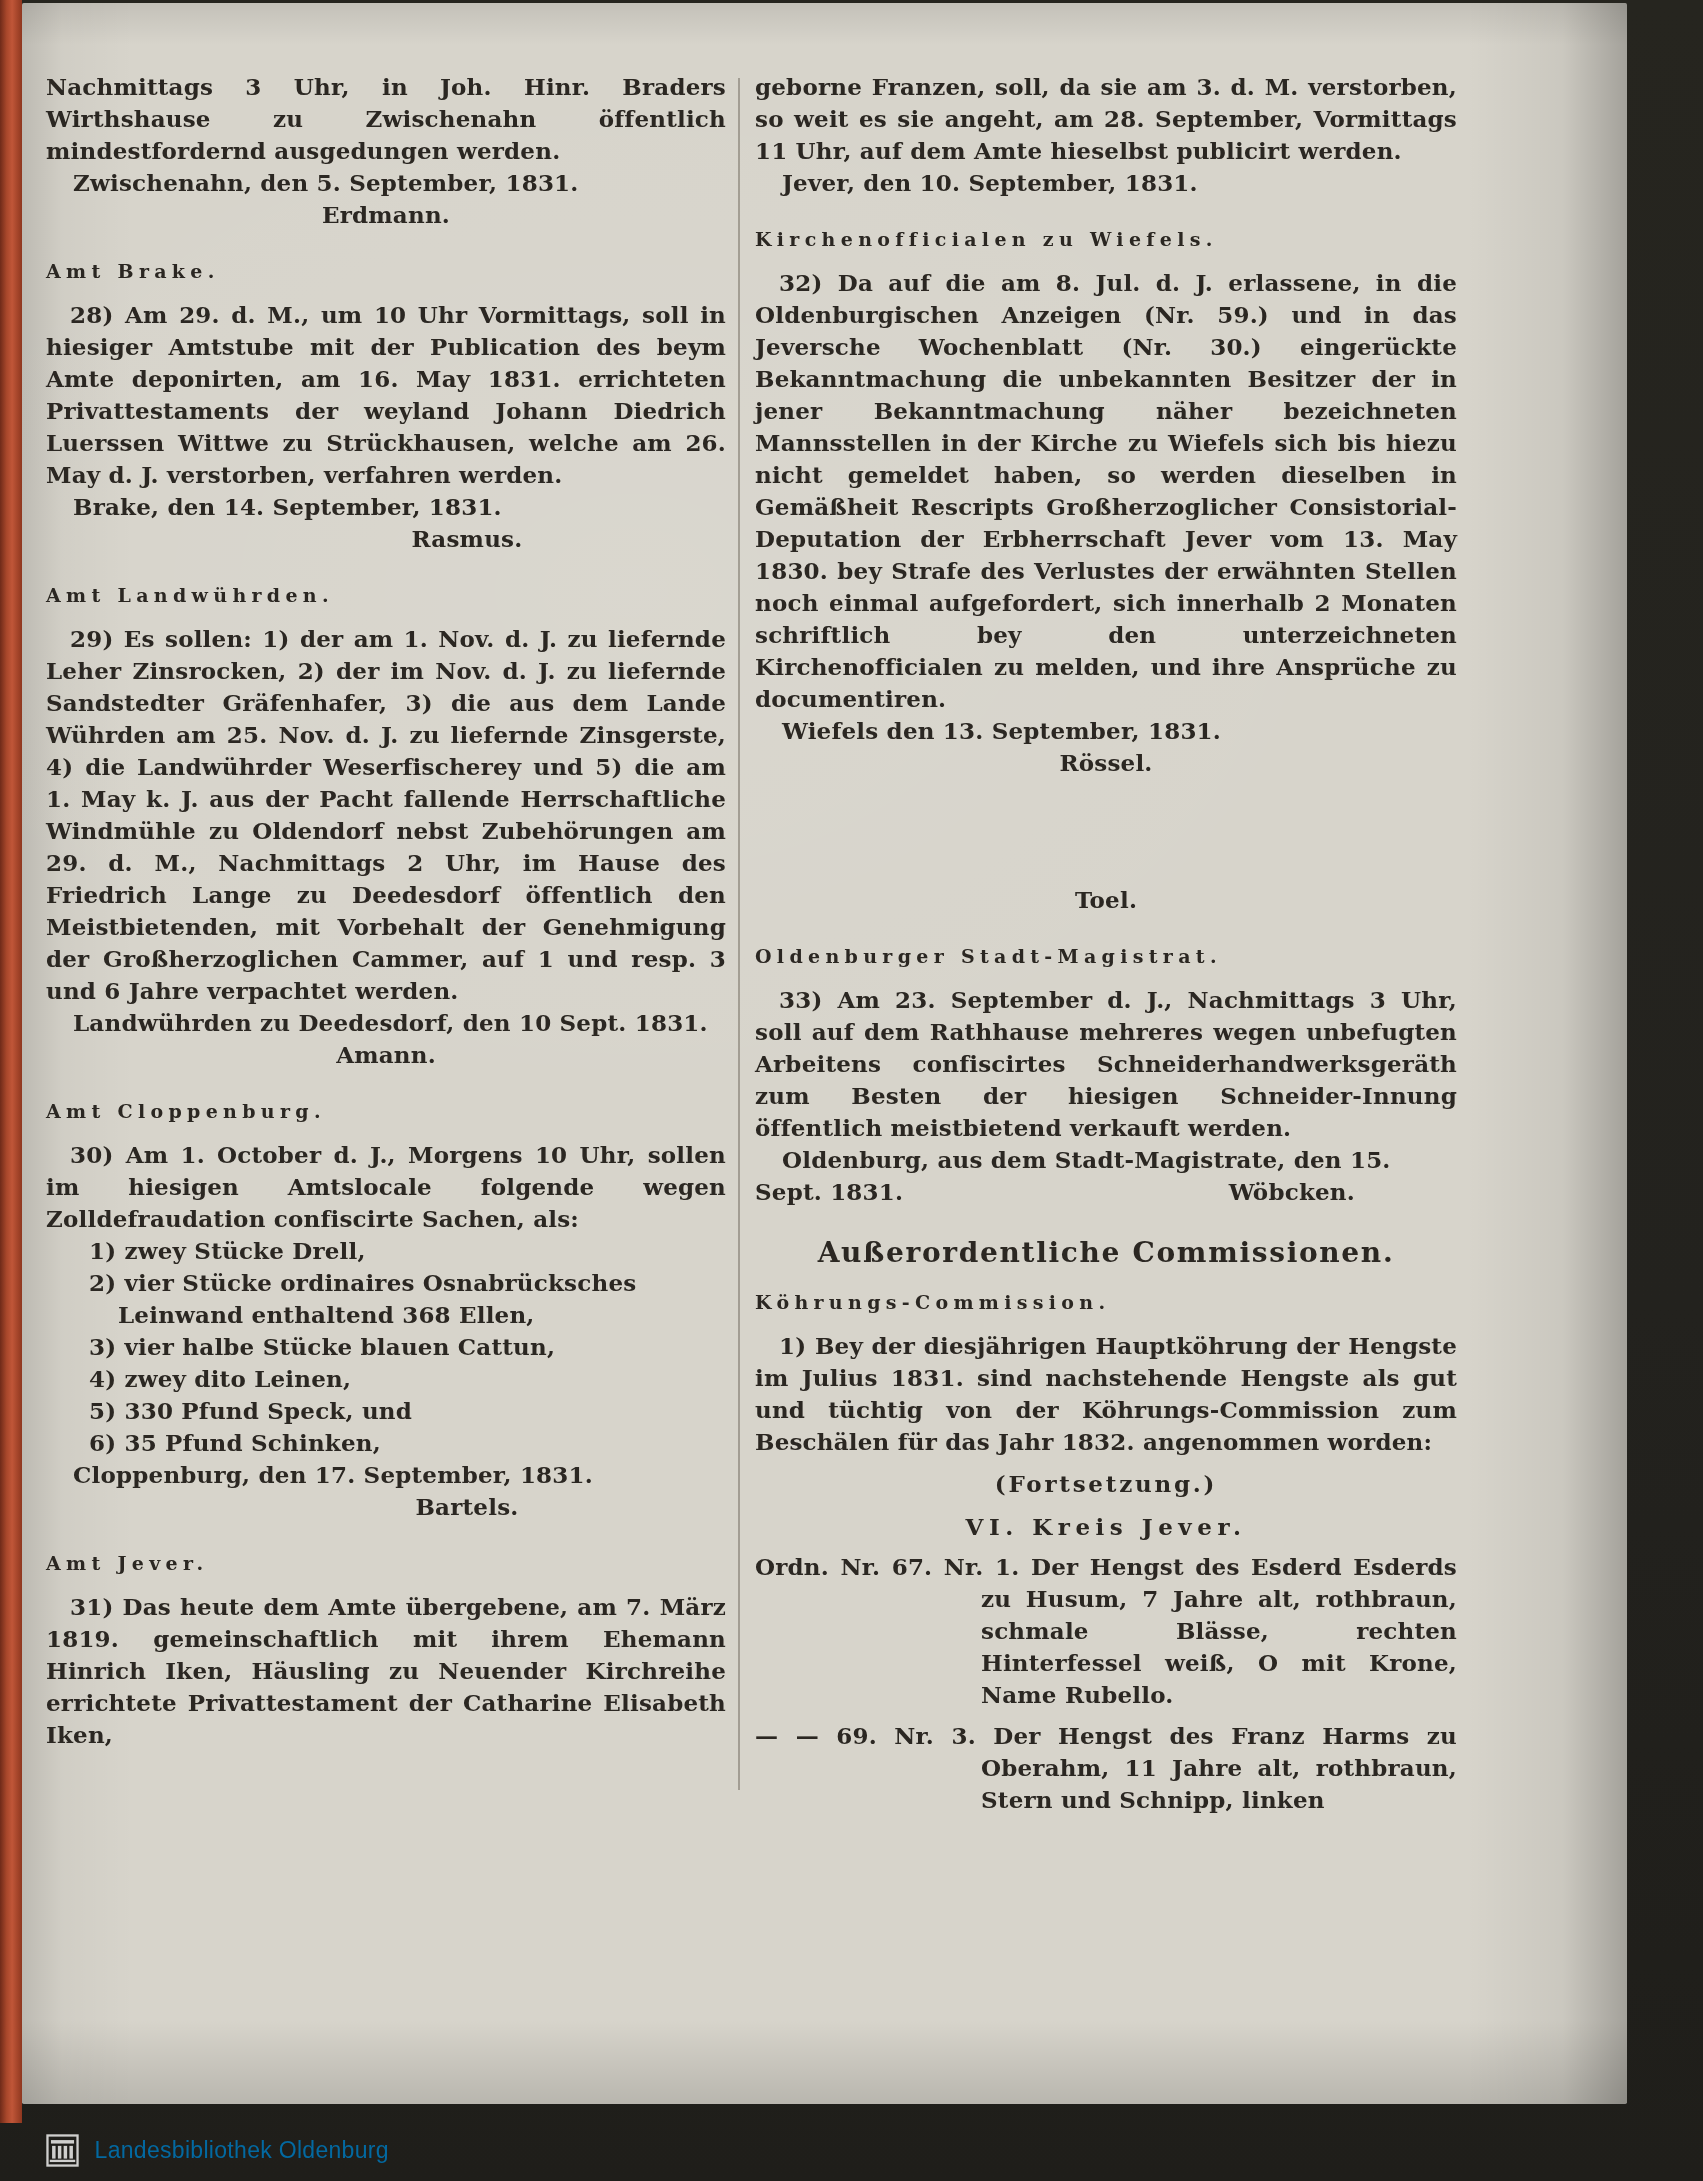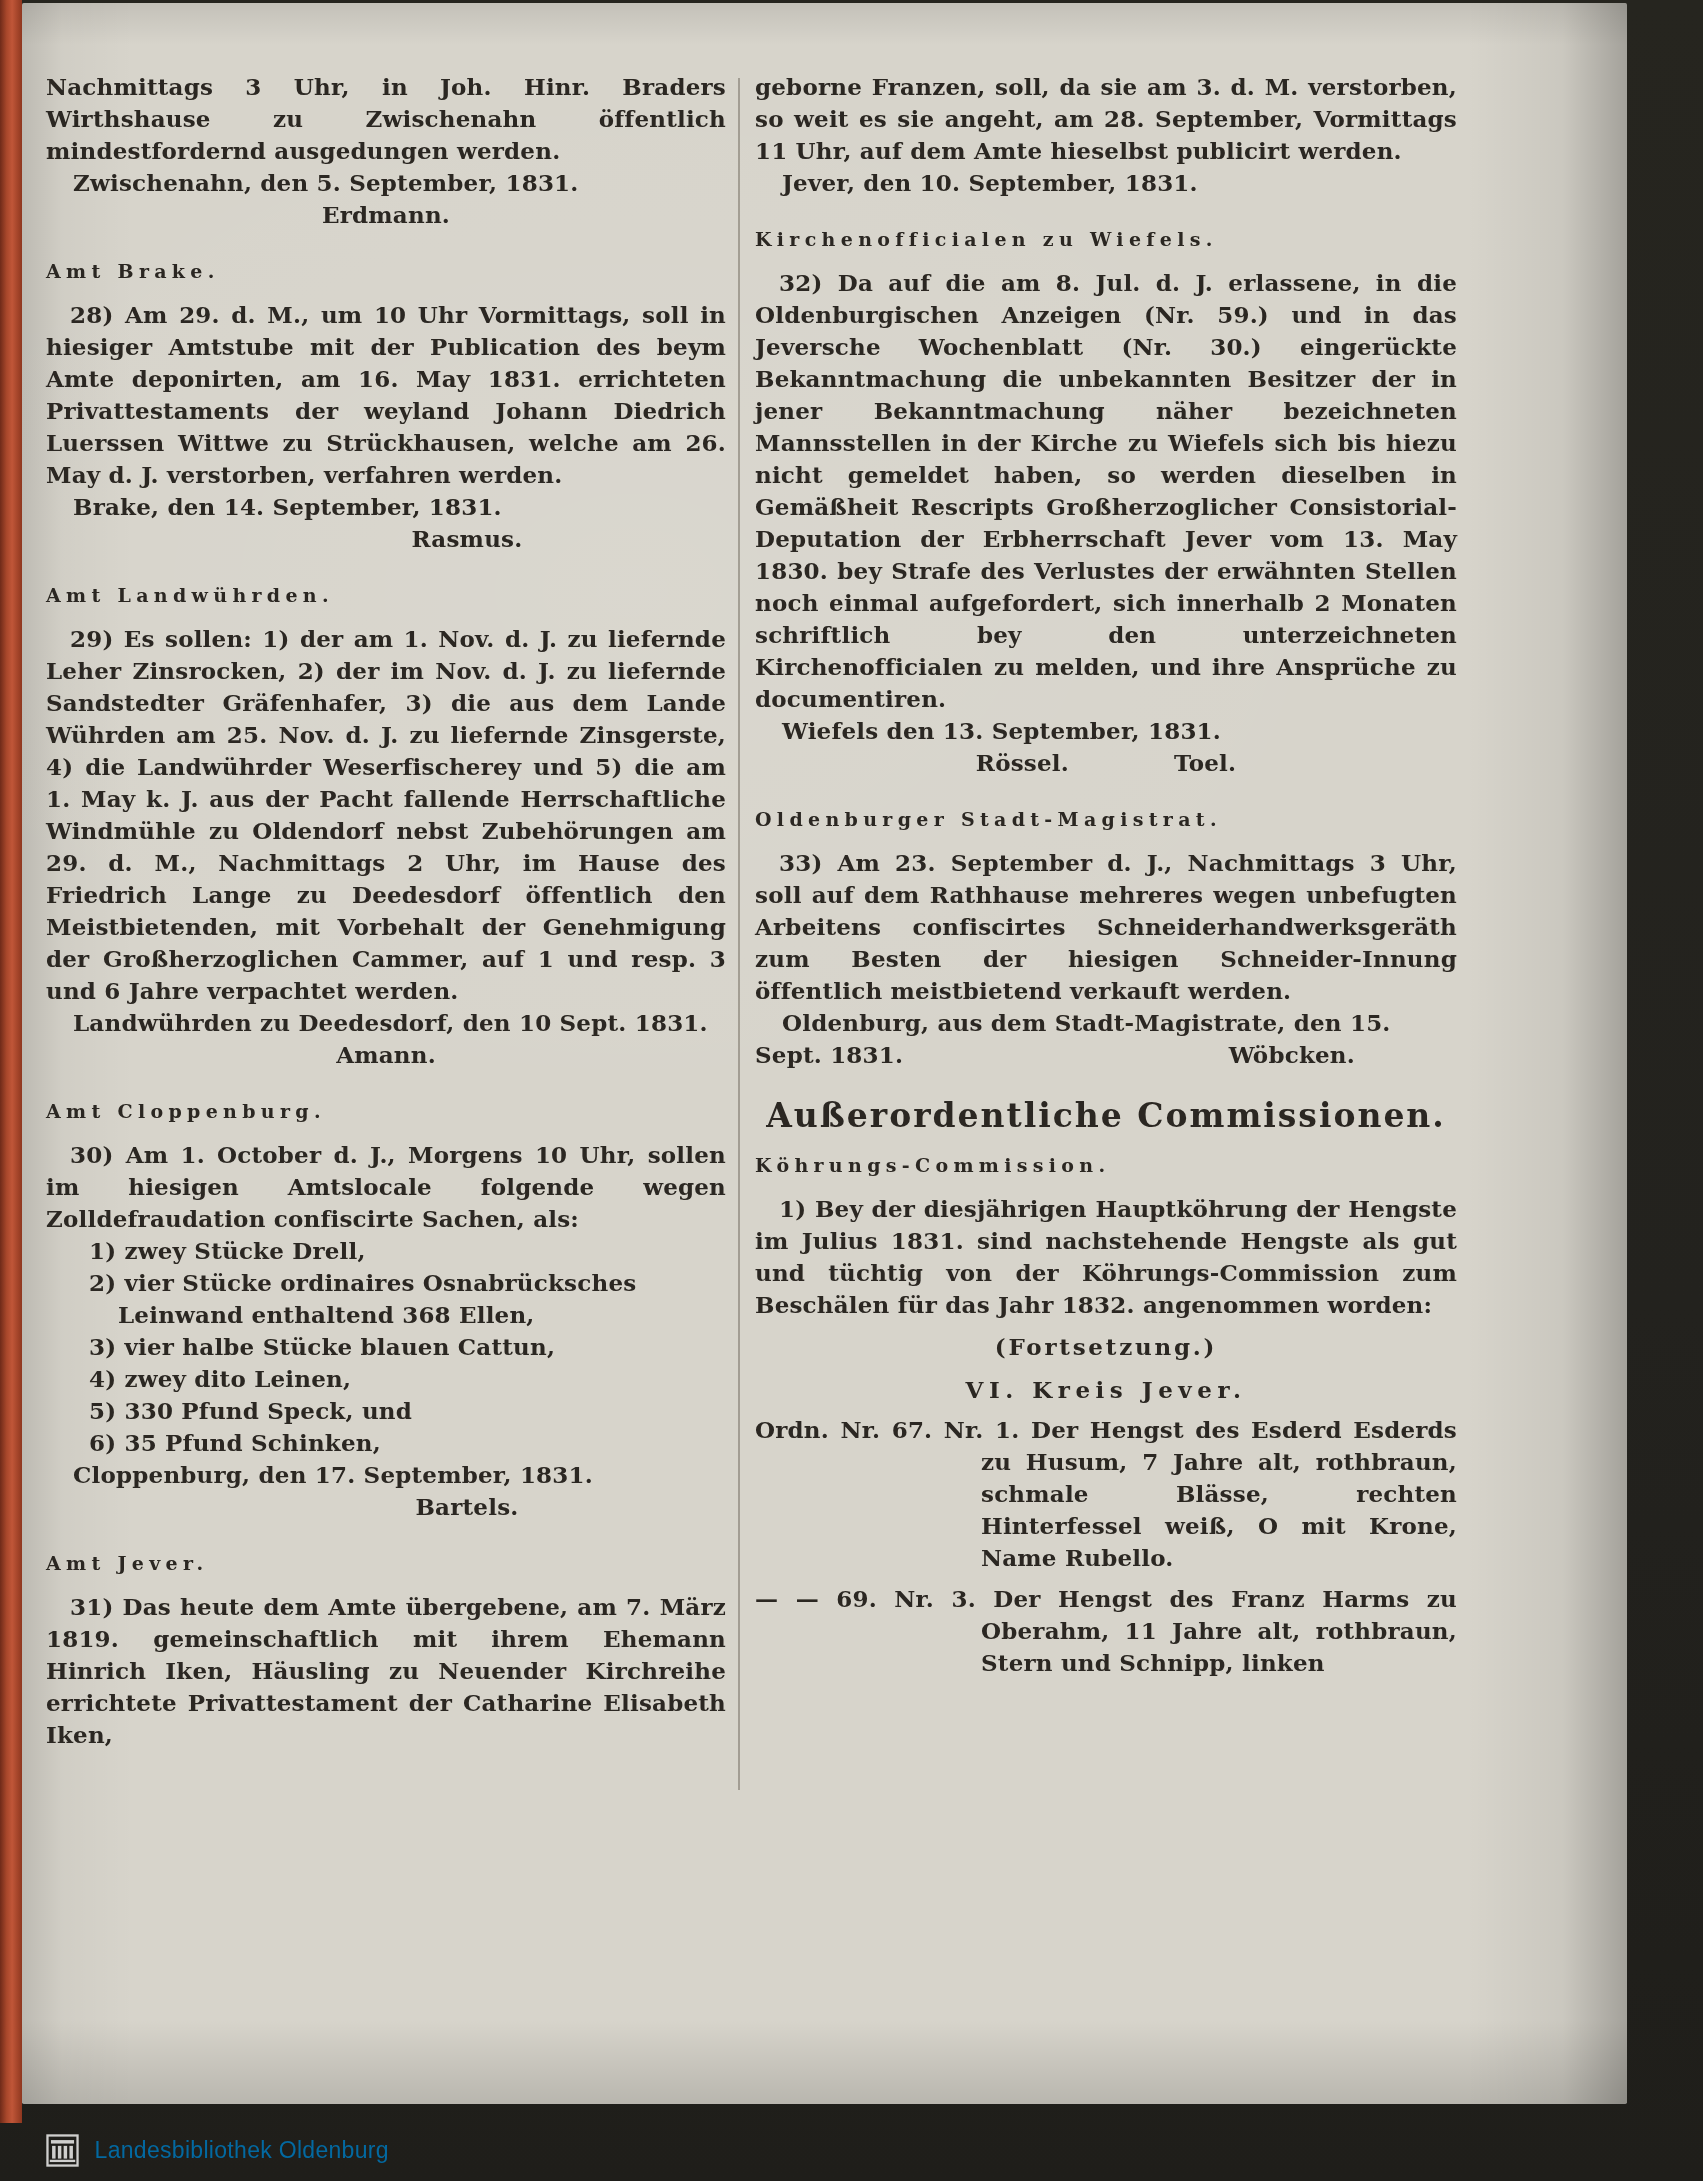--- a/index.html
+++ b/index.html
@@ -48,29 +48,29 @@
     background: rgba(75, 68, 56, 0.38);
   }
 
   .para        { text-indent: 24px; }
   .para-flush  { text-indent: 0; }
   .dateline    { text-indent: 27px; text-align: left; }
   .sig         { text-align: center; }
   .sig-offset  { padding-left: 162px; }
   .sig-row     { display: flex; justify-content: center; text-align: center; }
   .sig-row.gap-lg { gap: 213px; }
-  .sig-row.gap-sm { gap: 105px; }
+  .sig-row.gap-sm { gap: 105px; flex-direction: column; }
   .sig-overlap { text-align: right; padding-right: 102px; margin-top: -32px; }
 
   .amt-heading {
     font-size: 19px; font-weight: 700; letter-spacing: 0.28em;
     margin: 24px 0 12px 0; text-align: left;
   }
   .big-heading {
-    font-size: 33px; line-height: 37px; font-weight: 700; letter-spacing: 0.06em;
+    font-size: 28px; line-height: 37px; font-weight: 700; letter-spacing: 0.06em;
     text-align: center; margin: 25.6px 0 15.3px 0;
   }
   .center-note {
     text-align: center; letter-spacing: 0.12em; margin: 10.2px 0 3.4px 0;
   }
   .kreis-heading {
     text-align: center; letter-spacing: 0.24em; margin: 10.2px 0 8.5px 0; font-weight: 700;
   }
 
   .list-item {

